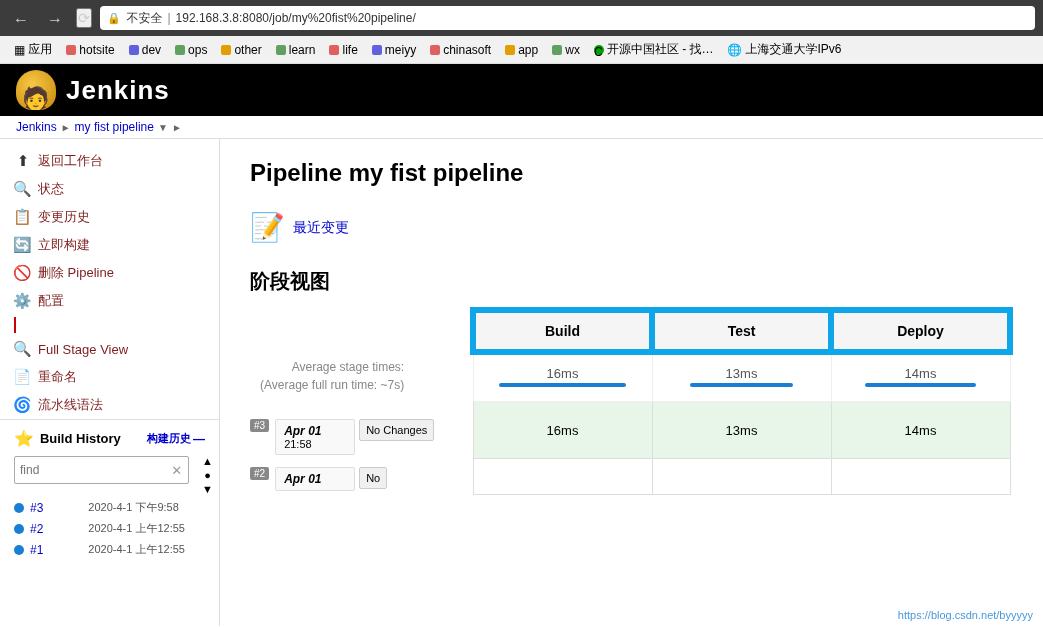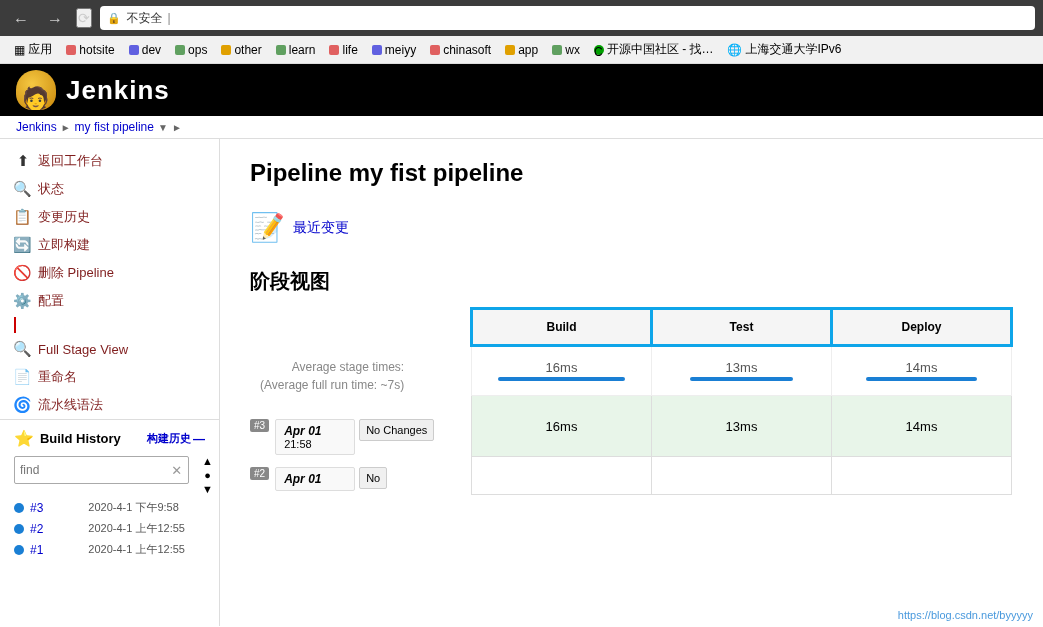--- a/index.html
+++ b/index.html
@@ -231,22 +231,22 @@
       background: #fff;
       border-collapse: collapse;
       min-width: 400px;
     }
     .stage-header-row {
       background: #f5f5f5;
     }
     .stage-header-cell {
       padding: 10px 16px;
       font-weight: bold;
-      border: 3px solid #0ea5e9;
-      font-size: 12px;
+      border: 6px solid #0ea5e9;
+      font-size: 14px;
       width: 150px;
     }
     .stage-avg-row td {
       padding: 4px 10px;
       text-align: center;
       font-size: 13px;
       color: #555;
       border: 1px solid #eee;
     }
     .stage-progress-bar {
@@ -312,20 +312,21 @@
 <body>
 
 <div class="browser-bar">
   <button class="browser-nav-btn">←</button>
   <button class="browser-nav-btn">→</button>
   <button class="browser-refresh">⟳</button>
   <div class="address-bar">
     <span class="lock-icon">🔒</span>
     <span class="url-text">不安全</span>
     <span style="color:#888">|</span>
+    <span class="url-text">192.168.3.8:8080/job/my%20fist%20pipeline/</span>
   </div>
 </div>
 
 <div class="bookmarks-bar">
   <div class="bookmark-item">
     <span>▦</span>
     <span>应用</span>
   </div>
   <div class="bookmark-item">
     <span class="bookmark-dot" style="background:#e06060"></span>

